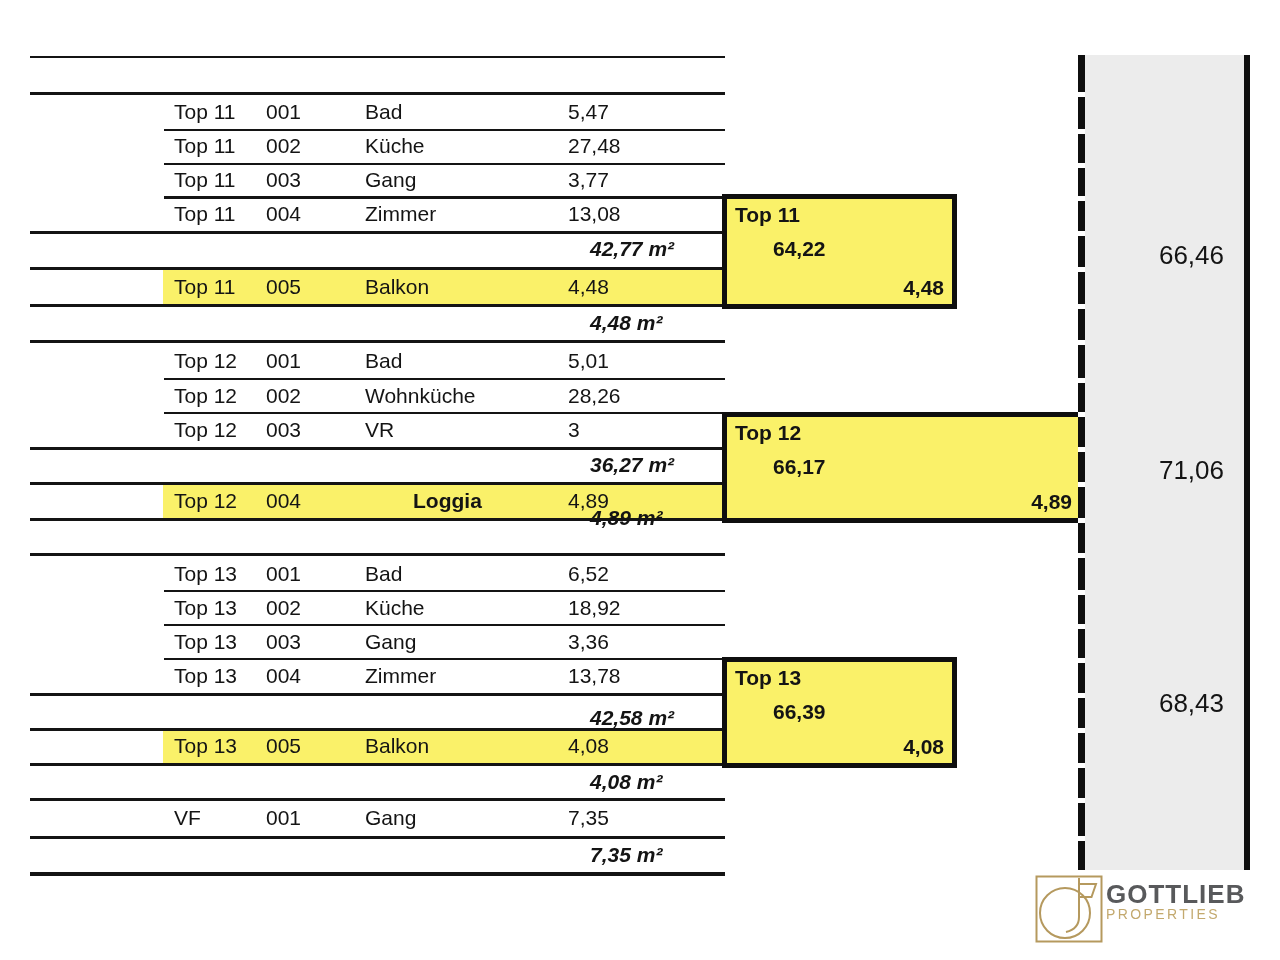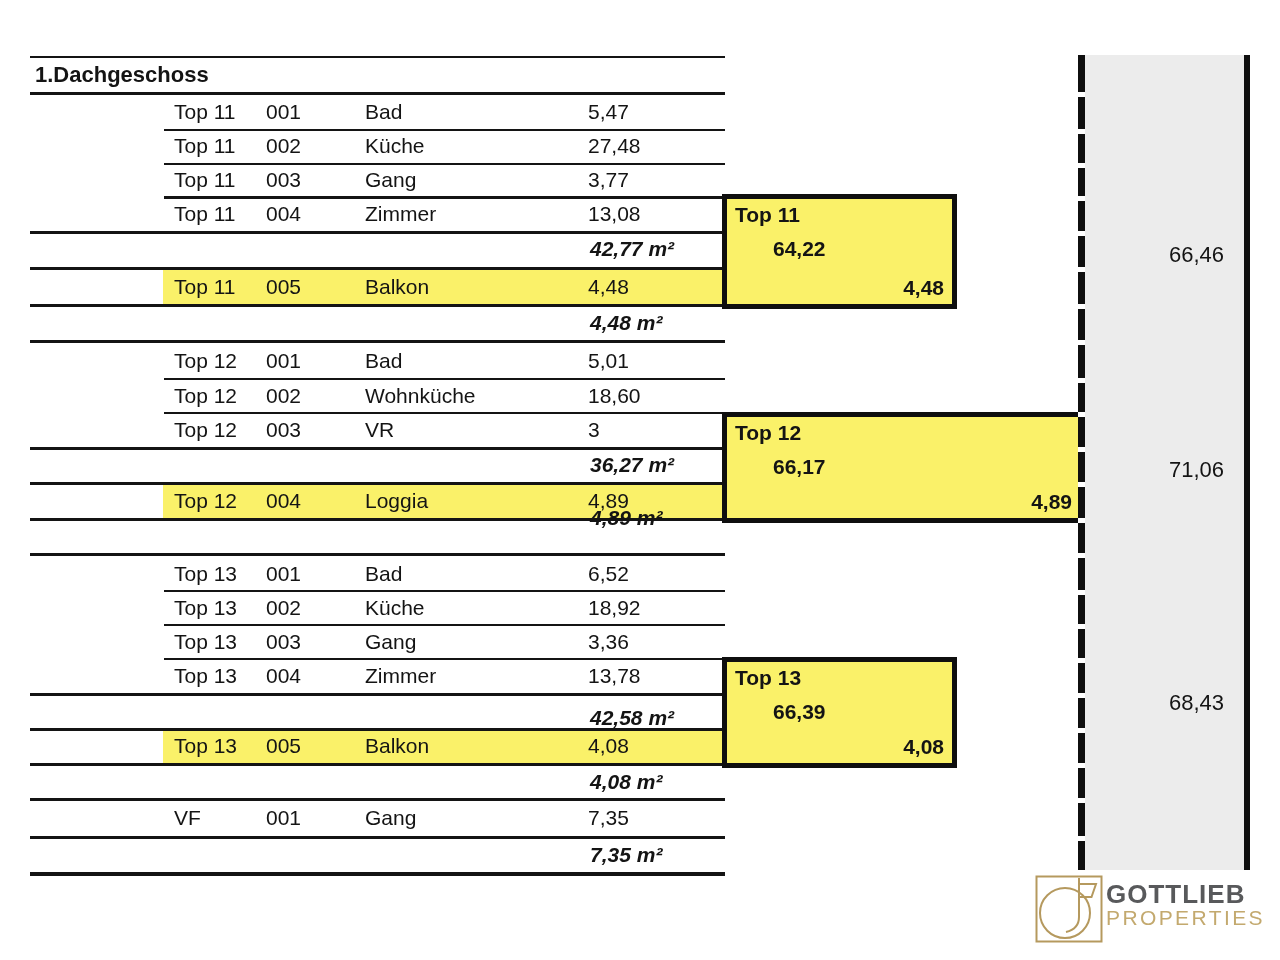--- a/index.html
+++ b/index.html
@@ -4,40 +4,40 @@
 <style>
   html,body{margin:0;padding:0;background:#fff;}
   #sheet{position:relative;width:1280px;height:960px;background:#ffffff;overflow:hidden;
          font-family:"Liberation Sans","DejaVu Sans",sans-serif;color:#141414;}
   .hline{position:absolute;background:#141414;}
   .row{position:absolute;left:0;height:34px;line-height:34px;font-size:21px;white-space:nowrap;}
   .row span{position:absolute;top:0;}
   .c-top{left:174px;}
   .c-code{left:266px;}
   .c-room{left:365px;}
-  .c-area{left:588px;text-align:center;}
-  .strong{font-weight:normal;}
+  .c-area{left:568px;text-align:center;}
+  .strong{font-weight:bold;margin-left:48px;}
   .subtotal{position:absolute;left:590px;height:34px;line-height:34px;
             font-size:21px;font-weight:bold;font-style:italic;white-space:nowrap;}
   .hl-band{position:absolute;left:163px;width:559px;background:#FAF169;}
   .unit-box{position:absolute;background:#FAF169;border:5px solid #0f0f0f;box-sizing:border-box;}
   .unit-box .b-label{position:absolute;top:2px;left:8px;font-size:21px;font-weight:bold;line-height:28px;}
   .unit-box .b-living{position:absolute;top:36px;left:46px;font-size:21px;font-weight:bold;line-height:28px;}
   .unit-box .b-extra{position:absolute;bottom:2px;right:8px;font-size:21px;font-weight:bold;line-height:28px;}
   #total-col{position:absolute;left:1078px;top:55px;width:172px;height:815px;background:#ECECEC;
              border-left:7px solid #0f0f0f;border-right:6px solid #0f0f0f;box-sizing:border-box;}
-  .total{position:absolute;right:20px;height:34px;line-height:34px;font-size:22px;white-space:nowrap;}
+  .total{position:absolute;right:20px;height:34px;line-height:34px;font-size:26px;white-space:nowrap;}
   .tick{position:absolute;left:-7px;width:7px;height:5px;background:#ffffff;}
   #floor-title{position:absolute;left:35px;top:58px;height:34px;line-height:34px;
                font-size:22px;font-weight:bold;}
   #logo{position:absolute;left:1032px;top:871px;width:235px;height:82px;}
   #logo-mark{position:absolute;left:3px;top:4px;}
   #logo-name{position:absolute;left:74px;top:8px;font-size:26px;font-weight:700;
              letter-spacing:1px;color:#58595B;}
-  #logo-sub{position:absolute;left:74px;top:35px;font-size:21px;font-weight:400;
+  #logo-sub{position:absolute;left:74px;top:35px;font-size:14px;font-weight:400;
             letter-spacing:2.4px;color:#C3A96E;}
 </style>
 </head>
 <body>
 
 <div id="sheet">
 
   <div class="hline" style="top: 872px; left: 30px; width: 695px; height: 4px;"></div>
     <div class="hline" style="top: 836px; left: 30px; width: 695px; height: 3px;"></div>
     <div class="hline" style="top: 798px; left: 30px; width: 695px; height: 3px;"></div>
@@ -55,21 +55,20 @@
     <div class="hline" style="top: 378px; left: 164px; width: 561px; height: 2px;"></div>
     <div class="hline" style="top: 340px; left: 30px; width: 695px; height: 3px;"></div>
     <div class="hline" style="top: 304px; left: 30px; width: 695px; height: 3px;"></div>
     <div class="hline" style="top: 267px; left: 30px; width: 695px; height: 3px;"></div>
     <div class="hline" style="top: 231px; left: 30px; width: 695px; height: 3px;"></div>
     <div class="hline" style="top: 196px; left: 164px; width: 561px; height: 3px;"></div>
     <div class="hline" style="top: 163px; left: 164px; width: 561px; height: 2px;"></div>
     <div class="hline" style="top: 129px; left: 164px; width: 561px; height: 2px;"></div>
     <div class="hline" style="top: 92px; left: 30px; width: 695px; height: 3px;"></div>
     <div class="hline" style="top: 56px; left: 30px; width: 695px; height: 2px;"></div>
-    <div id="floor-title">1.Dachgeschoss</div>
 
   <div class="hl-band" style="top:270px;height:34px;"></div>
   <div class="hl-band" style="top:485px;height:33px;"></div>
   <div class="hl-band" style="top:731px;height:32px;"></div>
 
   <div class="row" style="top:95px">
     <span class="c-top">Top 11</span>
     <span class="c-code">001</span>
     <span class="c-room">Bad</span>
     <span class="c-area">5,47</span>
@@ -104,21 +103,21 @@
   <div class="row" style="top:344px">
     <span class="c-top">Top 12</span>
     <span class="c-code">001</span>
     <span class="c-room">Bad</span>
     <span class="c-area">5,01</span>
   </div>
   <div class="row" style="top:379px">
     <span class="c-top">Top 12</span>
     <span class="c-code">002</span>
     <span class="c-room">Wohnküche</span>
-    <span class="c-area">18,60</span>
+    <span class="c-area">28,26</span>
   </div>
   <div class="row" style="top:413px">
     <span class="c-top">Top 12</span>
     <span class="c-code">003</span>
     <span class="c-room">VR</span>
     <span class="c-area">3</span>
   </div>
   <div class="subtotal" style="top:448px">36,27 m²</div>
   <div class="row" style="top:484px">
     <span class="c-top">Top 12</span>

